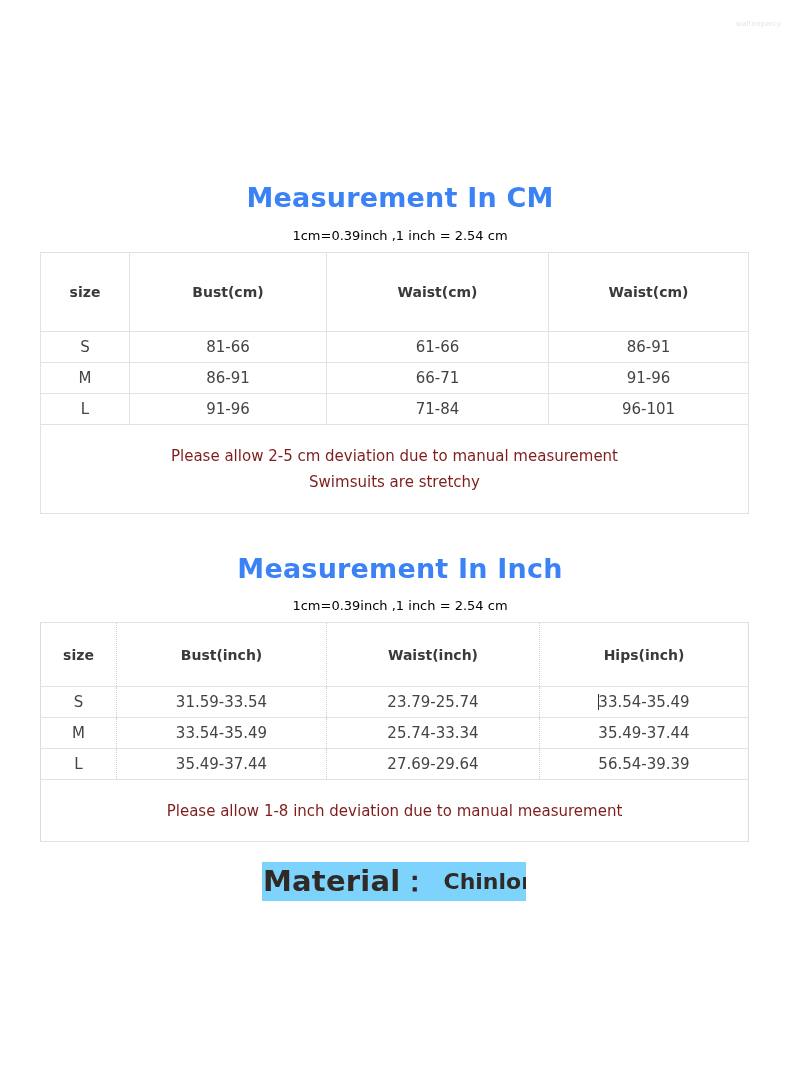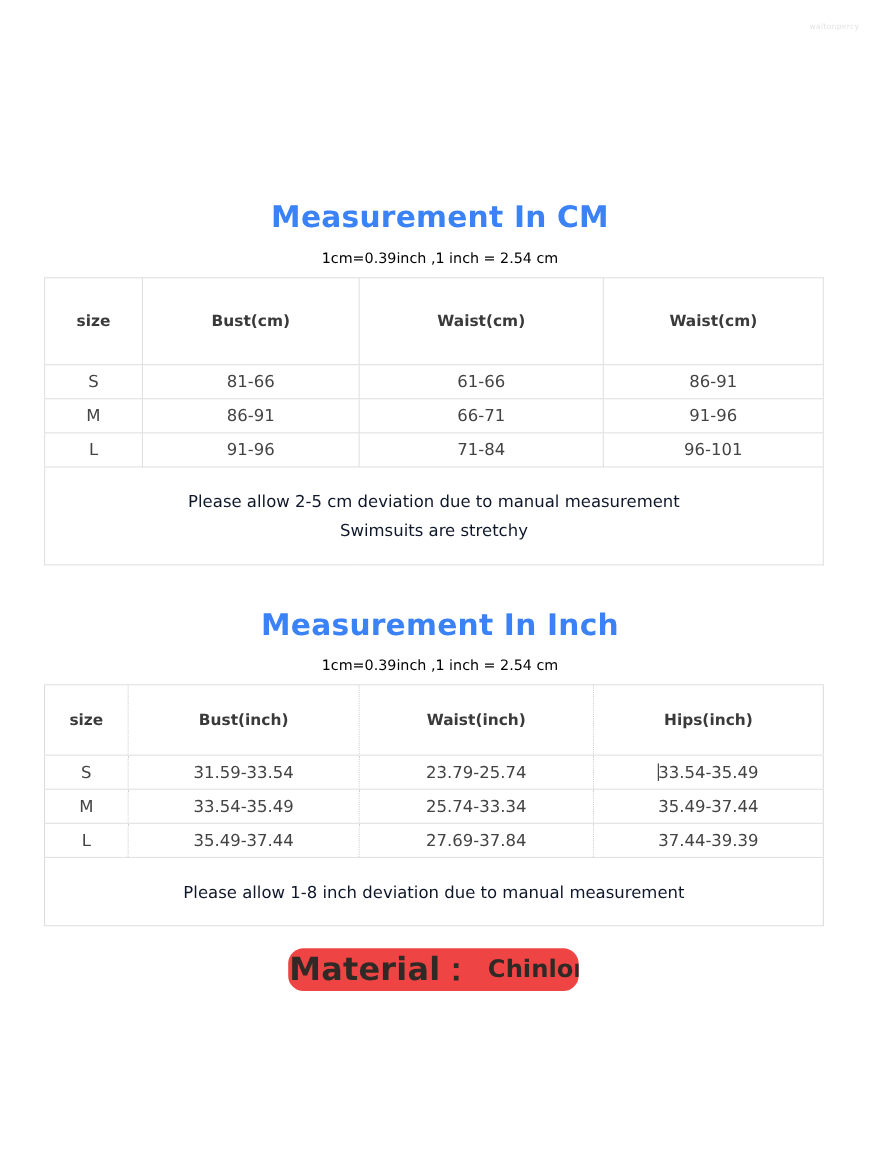--- a/index.html
+++ b/index.html
@@ -25,38 +25,38 @@
       border-collapse: collapse; table-layout: fixed;
       border: 1px solid #dcdcdc;
     }
     table.sizes td, table.sizes th {
       border: 1px solid #e2e2e2; text-align: center; vertical-align: middle;
       font-size: 15px; color: #444; font-weight: normal;
     }
     table.sizes th { font-weight: bold; font-size: 14px; color: #3a3a3a; }
     table.dotted th, table.dotted td { border-left: 1px dotted #d0d0d0; border-right: 1px dotted #d0d0d0; }
     table.dotted tr.note td { border-left: 1px solid #dcdcdc; border-right: 1px solid #dcdcdc; }
-    tr.note td { font-size: 15px; color: #0f172a; line-height: 26px; }
+    tr.note td { font-size: 15px; color: #7f1d1d; line-height: 26px; }
 
     #t1 { top: 252px; }
     #t1 tr.head { height: 79px; }
     #t1 tr.row { height: 31px; }
     #t1 tr.note { height: 89px; }
 
     #t2 { top: 622px; }
     #t2 tr.head { height: 64px; }
     #t2 tr.row { height: 31px; }
     #t2 tr.note { height: 62px; }
 
     .cursor-mark { display: inline-block; width: 1px; height: 16px; background: #333; vertical-align: -3px; margin-right: -1px; }
 
     .material {
       position: absolute; top: 862px; left: 262px; width: 264px; height: 39px;
-      background: #ef4444; display: flex; align-items: center; justify-content: flex-start;
-      padding-left: 1px; overflow: hidden; border-radius: 14px;
+      background: #7dd3fc; display: flex; align-items: center; justify-content: flex-start;
+      padding-left: 1px; overflow: hidden;
     }
     .material .m-label { font-size: 29px; font-weight: bold; color: #2f2a26; letter-spacing: 0.2px; }
     .material .m-value { font-size: 22px; font-weight: bold; color: #2f2a26; margin-left: 14px; }
   </style>
 </head>
 <body>
 
 <div class="watermark">waltonpercy</div>
 
 <div class="section-title" style="top:182px;">Measurement In CM</div>
@@ -128,22 +128,22 @@
   </tr>
   <tr class="row">
     <td>M</td>
     <td>33.54-35.49</td>
     <td>25.74-33.34</td>
     <td>35.49-37.44</td>
   </tr>
   <tr class="row">
     <td>L</td>
     <td>35.49-37.44</td>
-    <td>27.69-37.84</td>
-    <td>37.44-39.39</td>
+    <td>27.69-29.64</td>
+    <td>56.54-39.39</td>
   </tr>
   <tr class="note">
     <td colspan="4">
       <div>Please allow 1-8 inch deviation due to manual measurement</div>
     </td>
   </tr>
 </tbody>
   </table>
 
 <div class="material">

